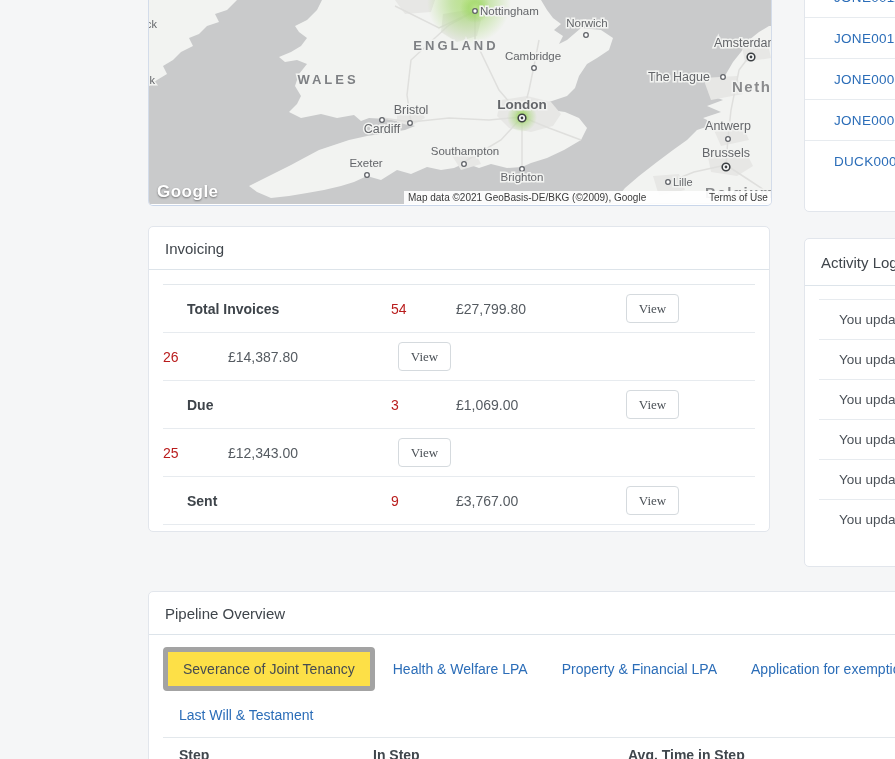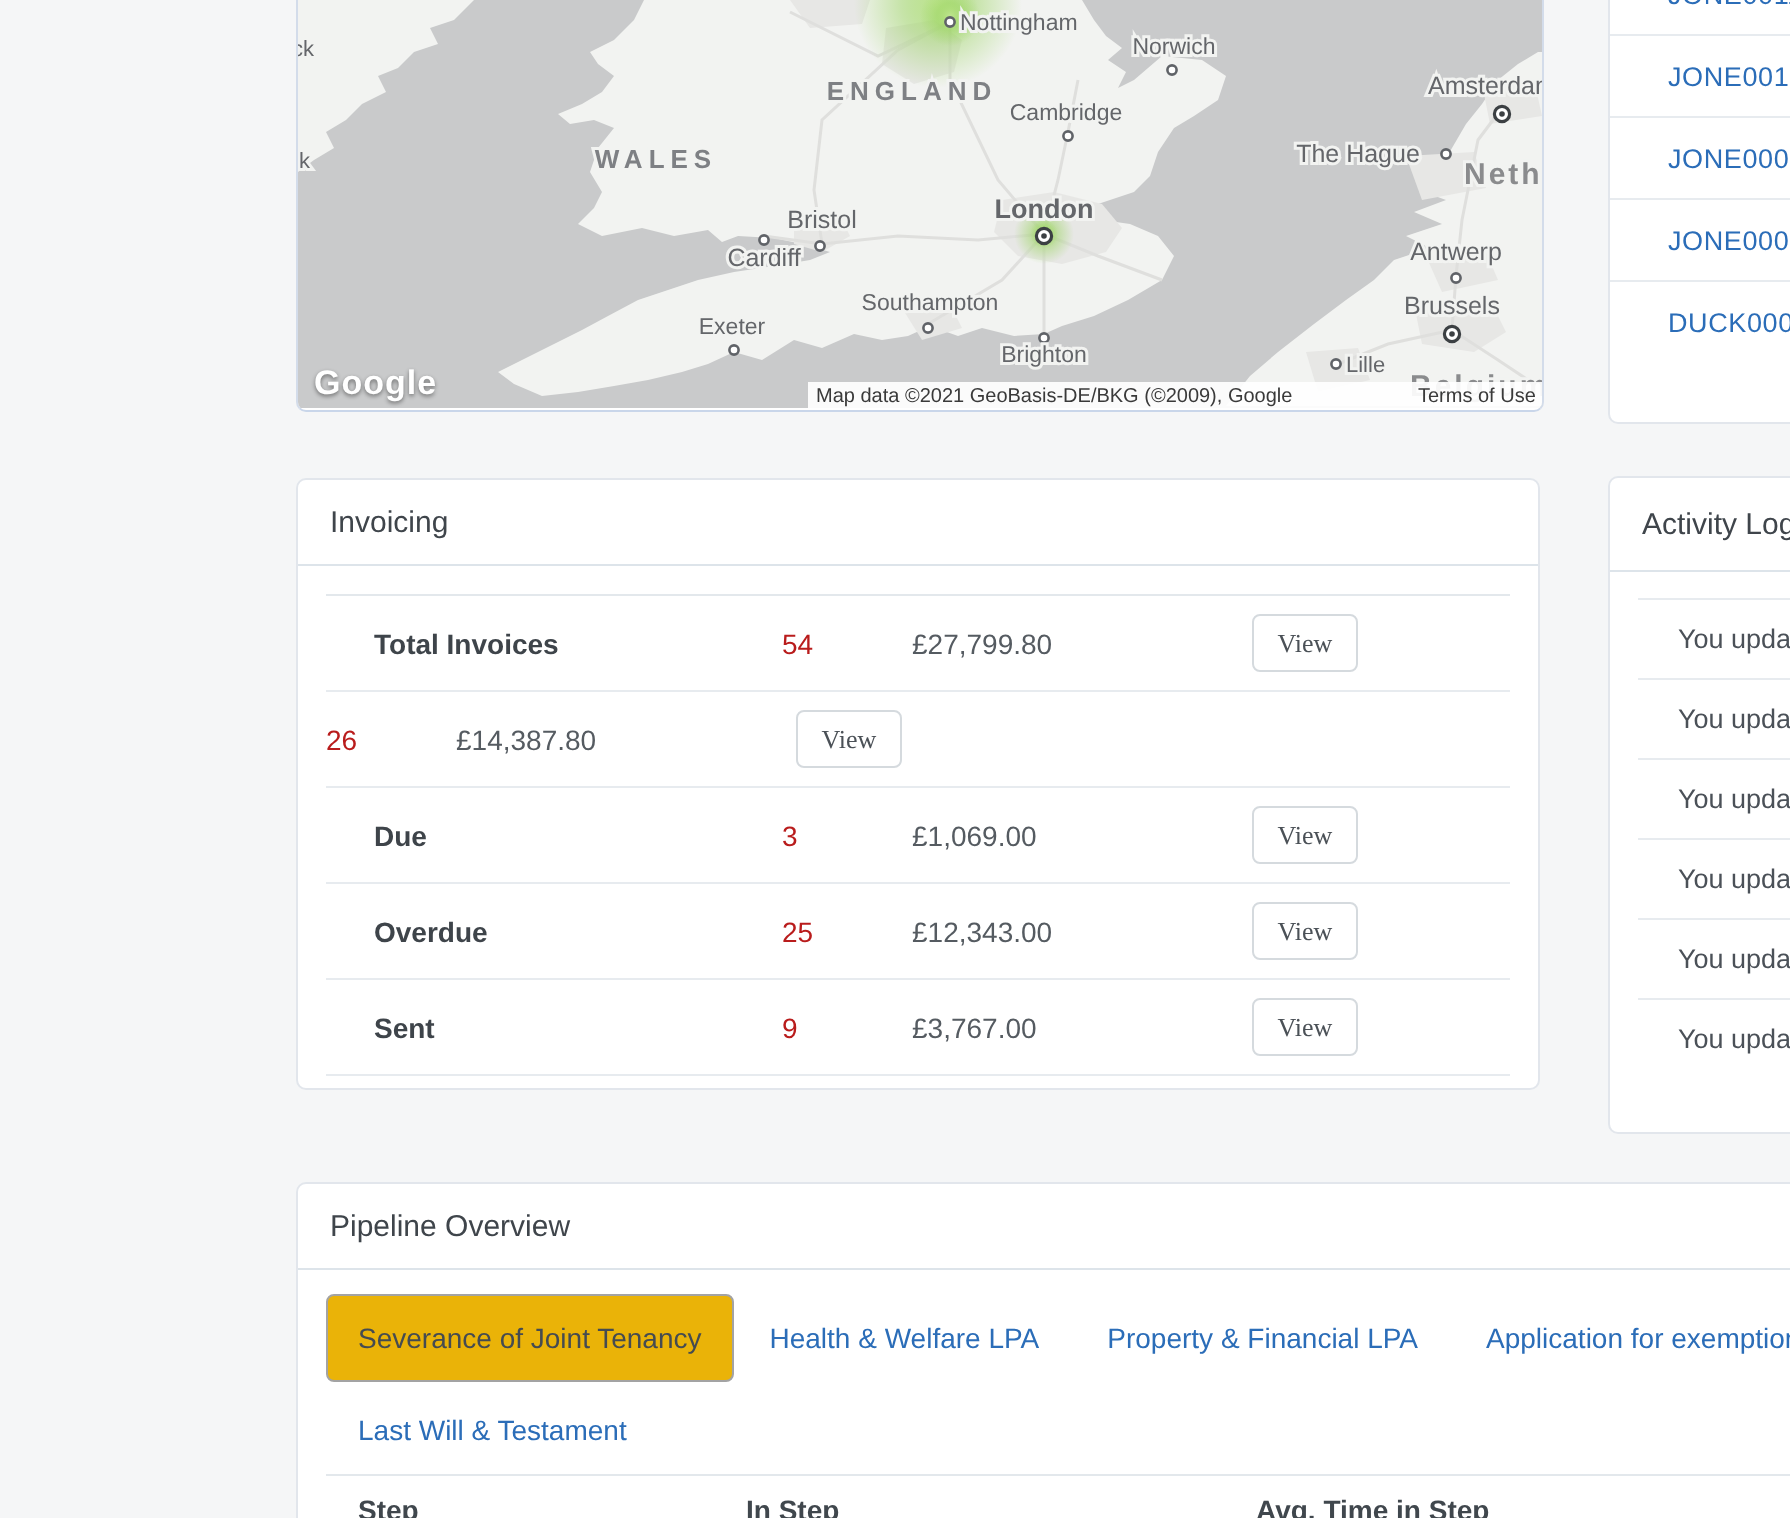--- a/index.html
+++ b/index.html
@@ -20,33 +20,33 @@
   
   #case-card{left:804px;top:-24px;width:322px;height:236px}
   .case-row{height:40px;display:flex;align-items:center;padding-left:29px}
   .case-row + .case-row{border-top:1px solid #e7ebef}
   .case-link{color:#2b6db8;font-size:13.5px;letter-spacing:.3px;text-decoration:none;cursor:pointer}
   #activity-card{left:804px;top:238px;width:322px;height:329px}
   .activity-table{margin:13px 14px 0;border-top:1px solid #e7ebef}
   .activity-row{height:39px;display:flex;align-items:center;padding-left:20px;font-size:13.5px;color:#4b5158}
   .activity-row.bordered{border-bottom:1px solid #e7ebef}
   
-  #invoicing-card{left:148px;top:239px;width:622px;height:306px}
+  #invoicing-card{left:148px;top:226px;width:622px;height:306px}
   .inv-table{margin:14px 14px 0;border-top:1px solid #e3e8ec}
   .inv-row{height:47px;display:flex;align-items:center;border-bottom:1px solid #e7ebef}
   .inv-label{width:228px;padding-left:24px;box-sizing:border-box;font-size:14px;font-weight:bold;color:#3e444a}
   .inv-count{width:65px;font-size:14px;color:#b91c1c}
   .inv-amount{width:170px;font-size:14px;color:#555b61}
   .view-btn{width:53px;height:29px;background:#fff;border:1px solid #d5dade;border-radius:4px;
     font-size:13px;color:#4b5157;font-family:Liberation Serif, serif;cursor:pointer;display:flex;align-items:center;justify-content:center}
   
   #pipeline-card{left:148px;top:591px;width:892px;height:260px}
   .tabs{display:flex;flex-wrap:wrap;gap:2px;padding:12px 14px 0;align-items:flex-start}
   .tab{height:44px;display:flex;align-items:center;padding:0 16px;font-size:14px;color:#2b6db8;cursor:pointer;box-sizing:border-box}
-  .tab.active{background:#eab308;border:1px solid #a3a3a3;border-radius:4px;color:#454b51;padding:0 15px;cursor:default}
+  .tab.active{background:#fde047;border:5px solid #a3a3a3;border-radius:4px;color:#454b51;padding:0 15px;cursor:default}
   .pl-cols{display:flex;border-top:1px solid #e3e8ec;margin:0 14px;padding-top:9px}
   .pl-col{font-size:14px;font-weight:bold;color:#40474d;box-sizing:border-box;padding-left:16px}
   .pl-col.c1{width:194px}
   .pl-col.c2{width:255px}
 </style>
 </head>
 <body>
 
 <div class="card" id="map-card">
   <svg width="622" height="204" viewBox="0 0 622 204">
@@ -193,21 +193,20 @@
       <span class="inv-amount">£14,387.80</span>
       <button class="view-btn">View</button>
     </div>
     <div class="inv-row">
       <span class="inv-label">Due</span>
       <span class="inv-count">3</span>
       <span class="inv-amount">£1,069.00</span>
       <button class="view-btn">View</button>
     </div>
     <div class="inv-row">
-      <span class="inv-label">Overdue</span>
       <span class="inv-count">25</span>
       <span class="inv-amount">£12,343.00</span>
       <button class="view-btn">View</button>
     </div>
     <div class="inv-row">
       <span class="inv-label">Sent</span>
       <span class="inv-count">9</span>
       <span class="inv-amount">£3,767.00</span>
       <button class="view-btn">View</button>
     </div>

